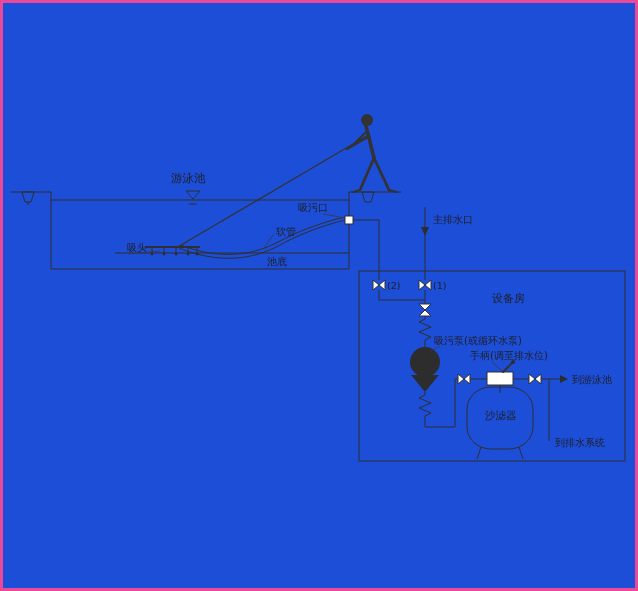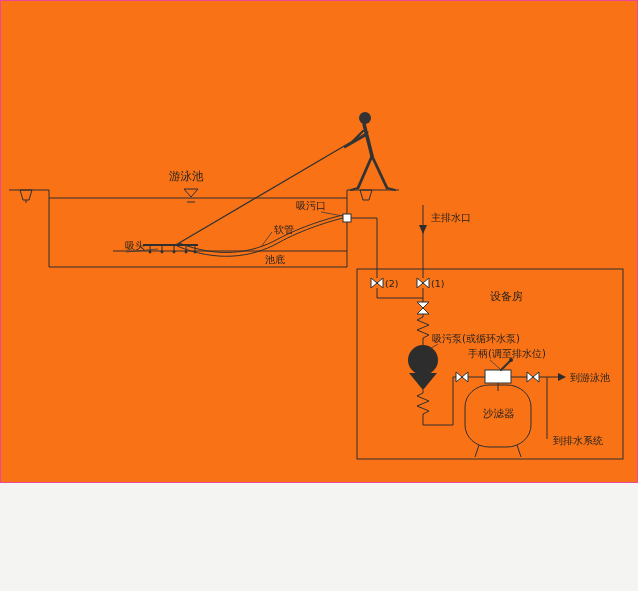--- a/index.html
+++ b/index.html
@@ -1,20 +1,20 @@
 <!DOCTYPE html>
 <html><head>
 <meta charset="utf-8">
 <style>
   html,body{margin:0;padding:0;background:#f4f4f2;}
   .page{
     position:relative;
-    width:638px;height:483px;
-    background:#f97316;
-    border:1px solid #ec4899;
+    width:638px;height:591px;
+    background:#1d4ed8;
+    border:3px solid #ec4899;
     box-sizing:border-box;
     font-family:"DejaVu Sans", sans-serif;
     overflow:hidden;
   }
   svg{display:block;}
   .lbl{
     fill:#1f1f1f;
     font-family:"DejaVu Sans", sans-serif;
   }
   .ln{stroke:#2f2f2f;fill:none;stroke-width:1;}

